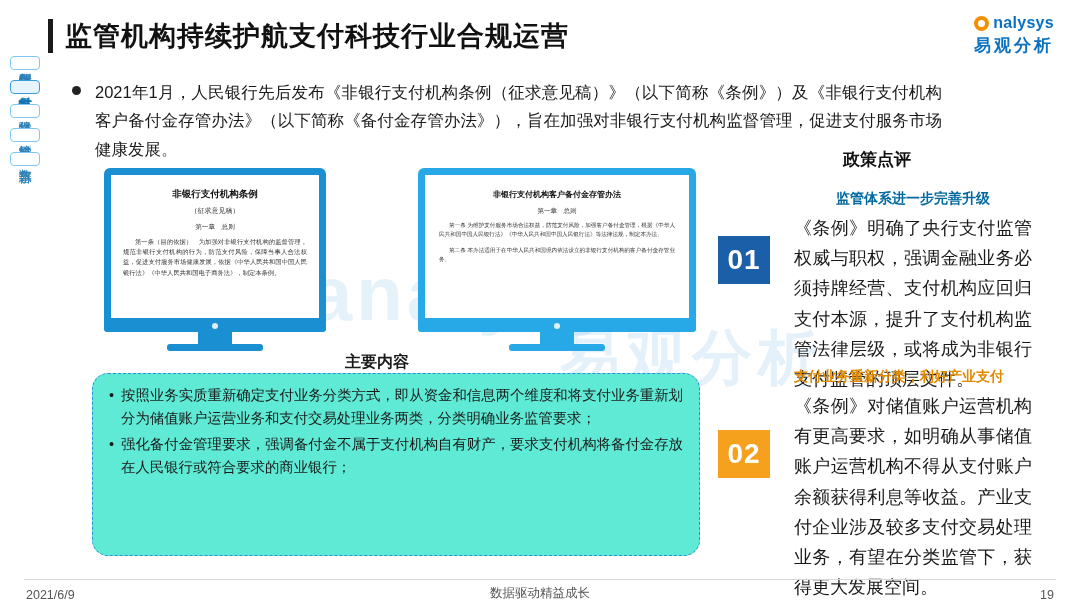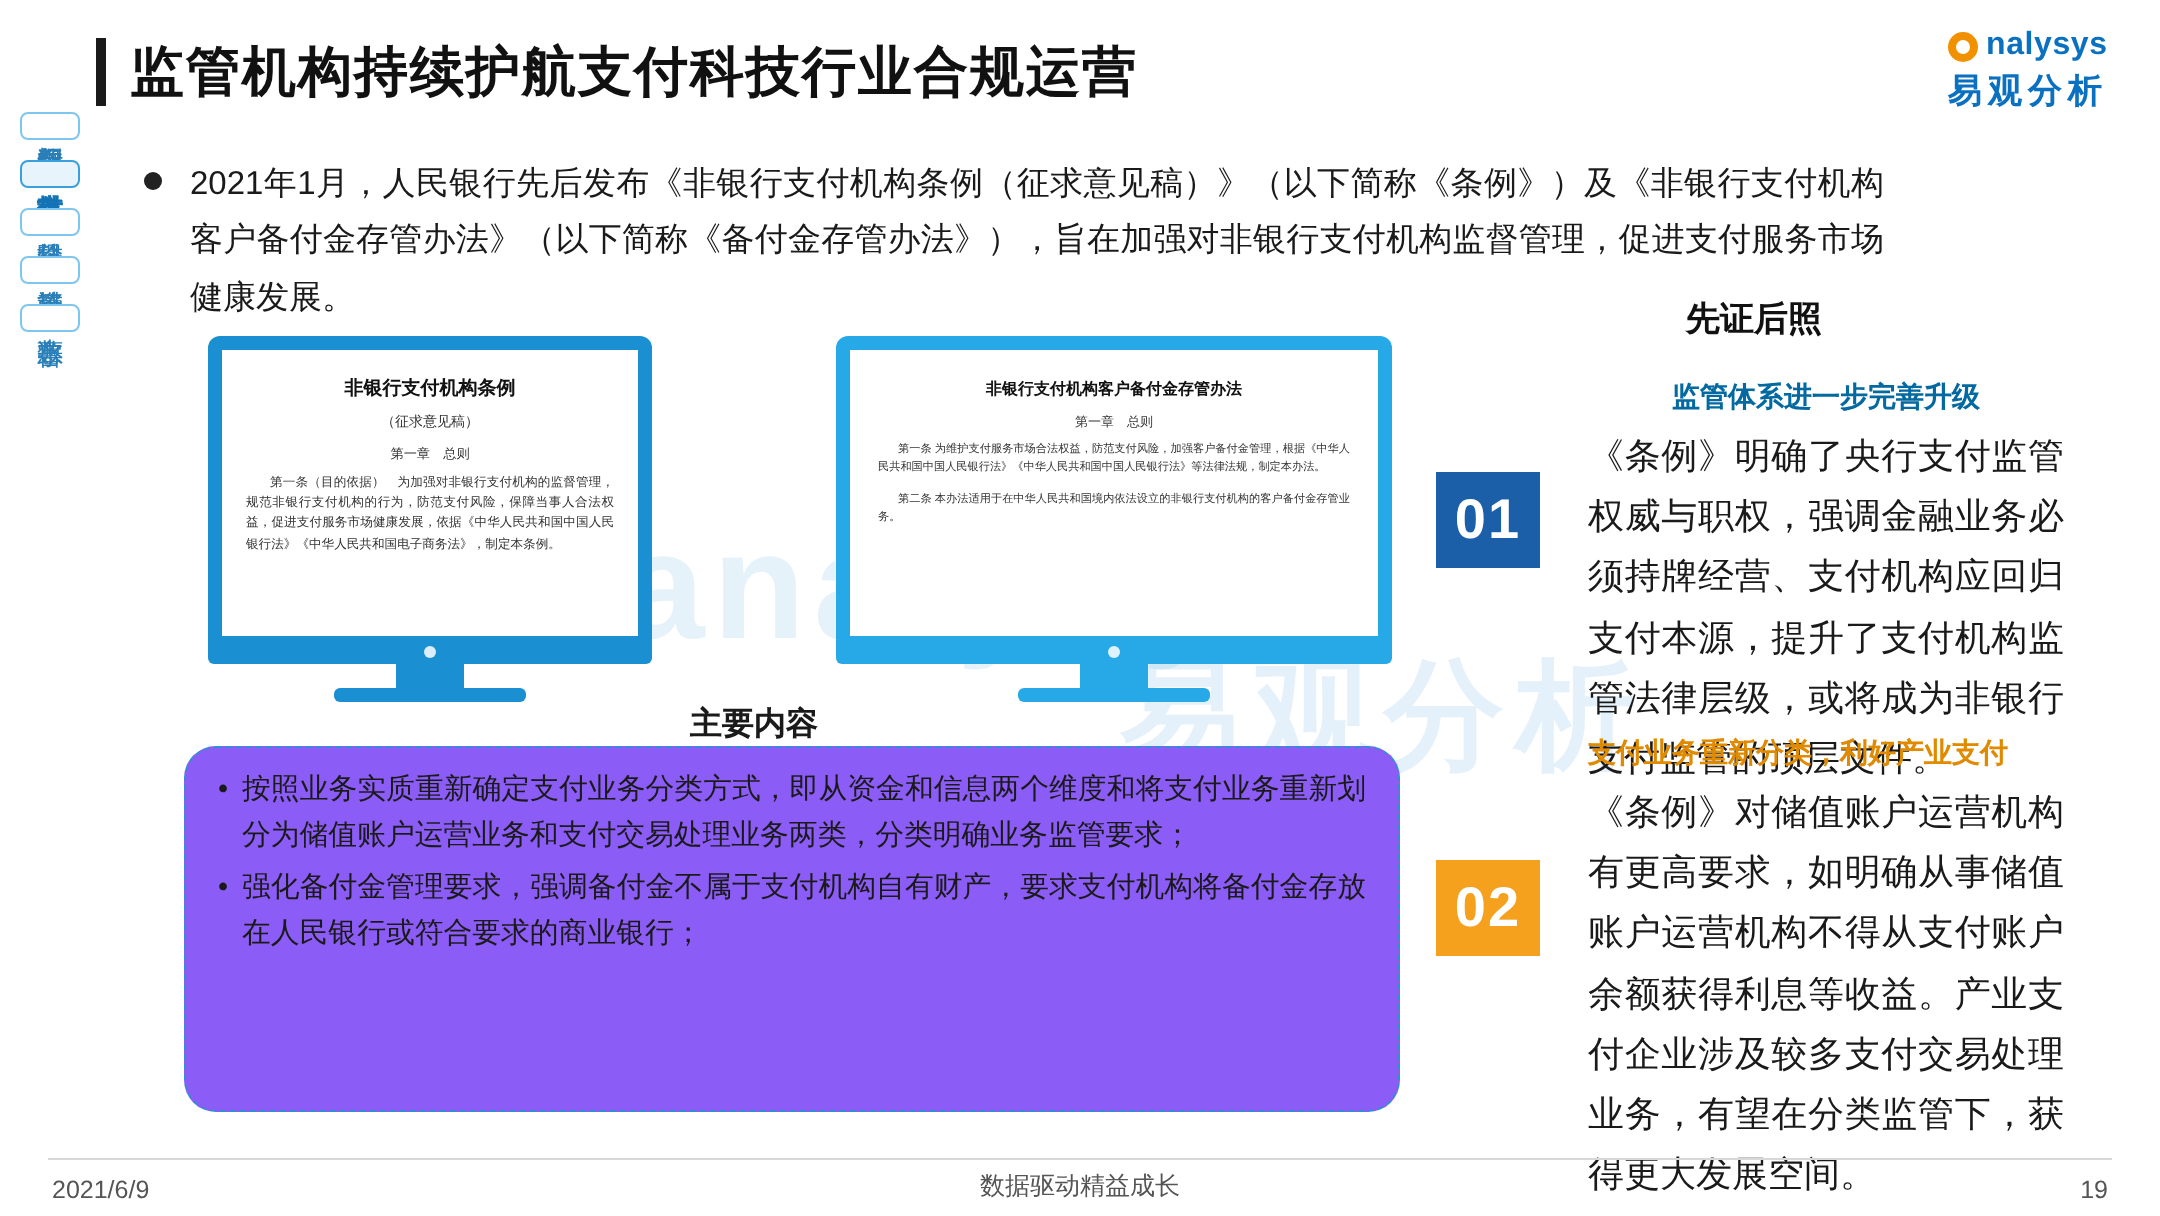--- a/index.html
+++ b/index.html
@@ -79,20 +79,21 @@
   
   #brand {
     position: absolute;
     right: 26px;
     top: 14px;
     text-align: right;
   }
   #brand-line1 {
     display: flex;
     align-items: center;
+    justify-content: flex-end;
     gap: 4px;
   }
   #brand-mark {
     width: 15px;
     height: 15px;
     border-radius: 50%;
     background: #f29100;
     position: relative;
   }
   #brand-mark::after {
@@ -218,21 +219,21 @@
   #main-content-box {
     position: absolute;
     left: 92px;
     top: 373px;
     width: 608px;
     height: 183px;
     border: 1.6px dashed #2f8fd0;
     border-radius: 16px;
     box-sizing: border-box;
     padding: 10px 16px 8px 14px;
-    background: #8b5cf6;
+    background: #5eead4;
   }
   #main-content-box ul {
     margin: 0;
     padding: 0 0 0 14px;
     list-style: none;
   }
   #main-content-box li {
     font-size: 14.4px;
     line-height: 1.62;
     color: #1a1a1a;
@@ -415,21 +416,21 @@
 <div id="main-content-box">
   <ul>
     <li>按照业务实质重新确定支付业务分类方式，即从资金和信息两个维度和将支付业务重新划分为储值账户运营业务和支付交易处理业务两类，分类明确业务监管要求；</li>
     <li>强化备付金管理要求，强调备付金不属于支付机构自有财产，要求支付机构将备付金存放在人民银行或符合要求的商业银行；</li>
   </ul>
 </div>
 
 <div class="badge" id="badge-01">01</div>
 <div class="badge" id="badge-02">02</div>
 
-<div id="commentary-title">先证后照</div>
+<div id="commentary-title">政策点评</div>
 
 <div class="comment-block" id="comment-1">
   <div class="comment-head">监管体系进一步完善升级</div>
   <div class="comment-body">《条例》明确了央行支付监管权威与职权，强调金融业务必须持牌经营、支付机构应回归支付本源，提升了支付机构监管法律层级，或将成为非银行支付监管的顶层文件。</div>
 </div>
 
 <div class="comment-block" id="comment-2">
   <div class="comment-head">支付业务重新分类，利好产业支付</div>
   <div class="comment-body">《条例》对储值账户运营机构有更高要求，如明确从事储值账户运营机构不得从支付账户余额获得利息等收益。产业支付企业涉及较多支付交易处理业务，有望在分类监管下，获得更大发展空间。</div>
 </div>

